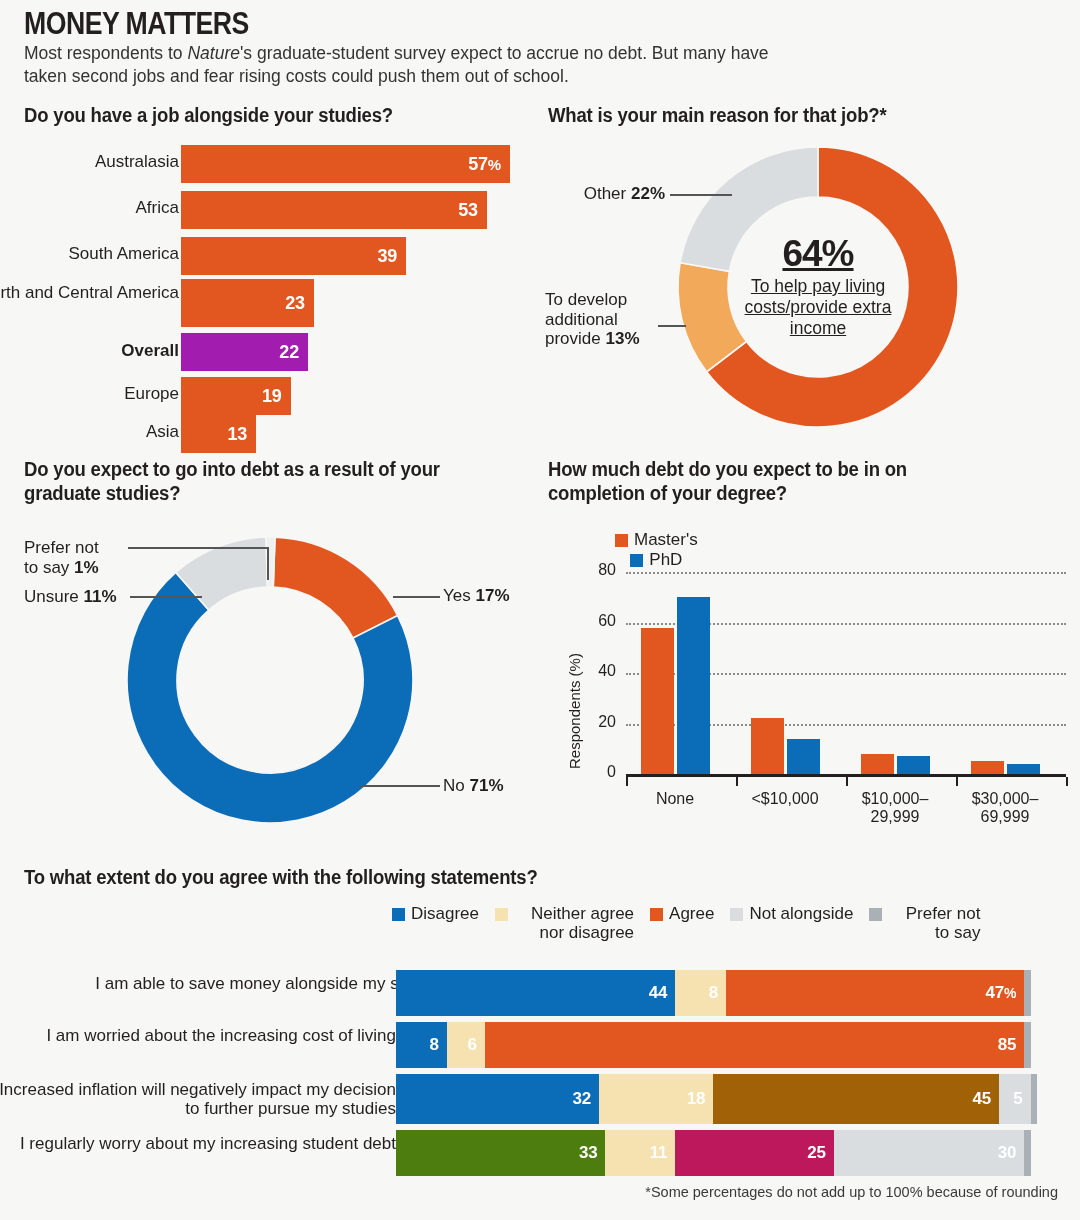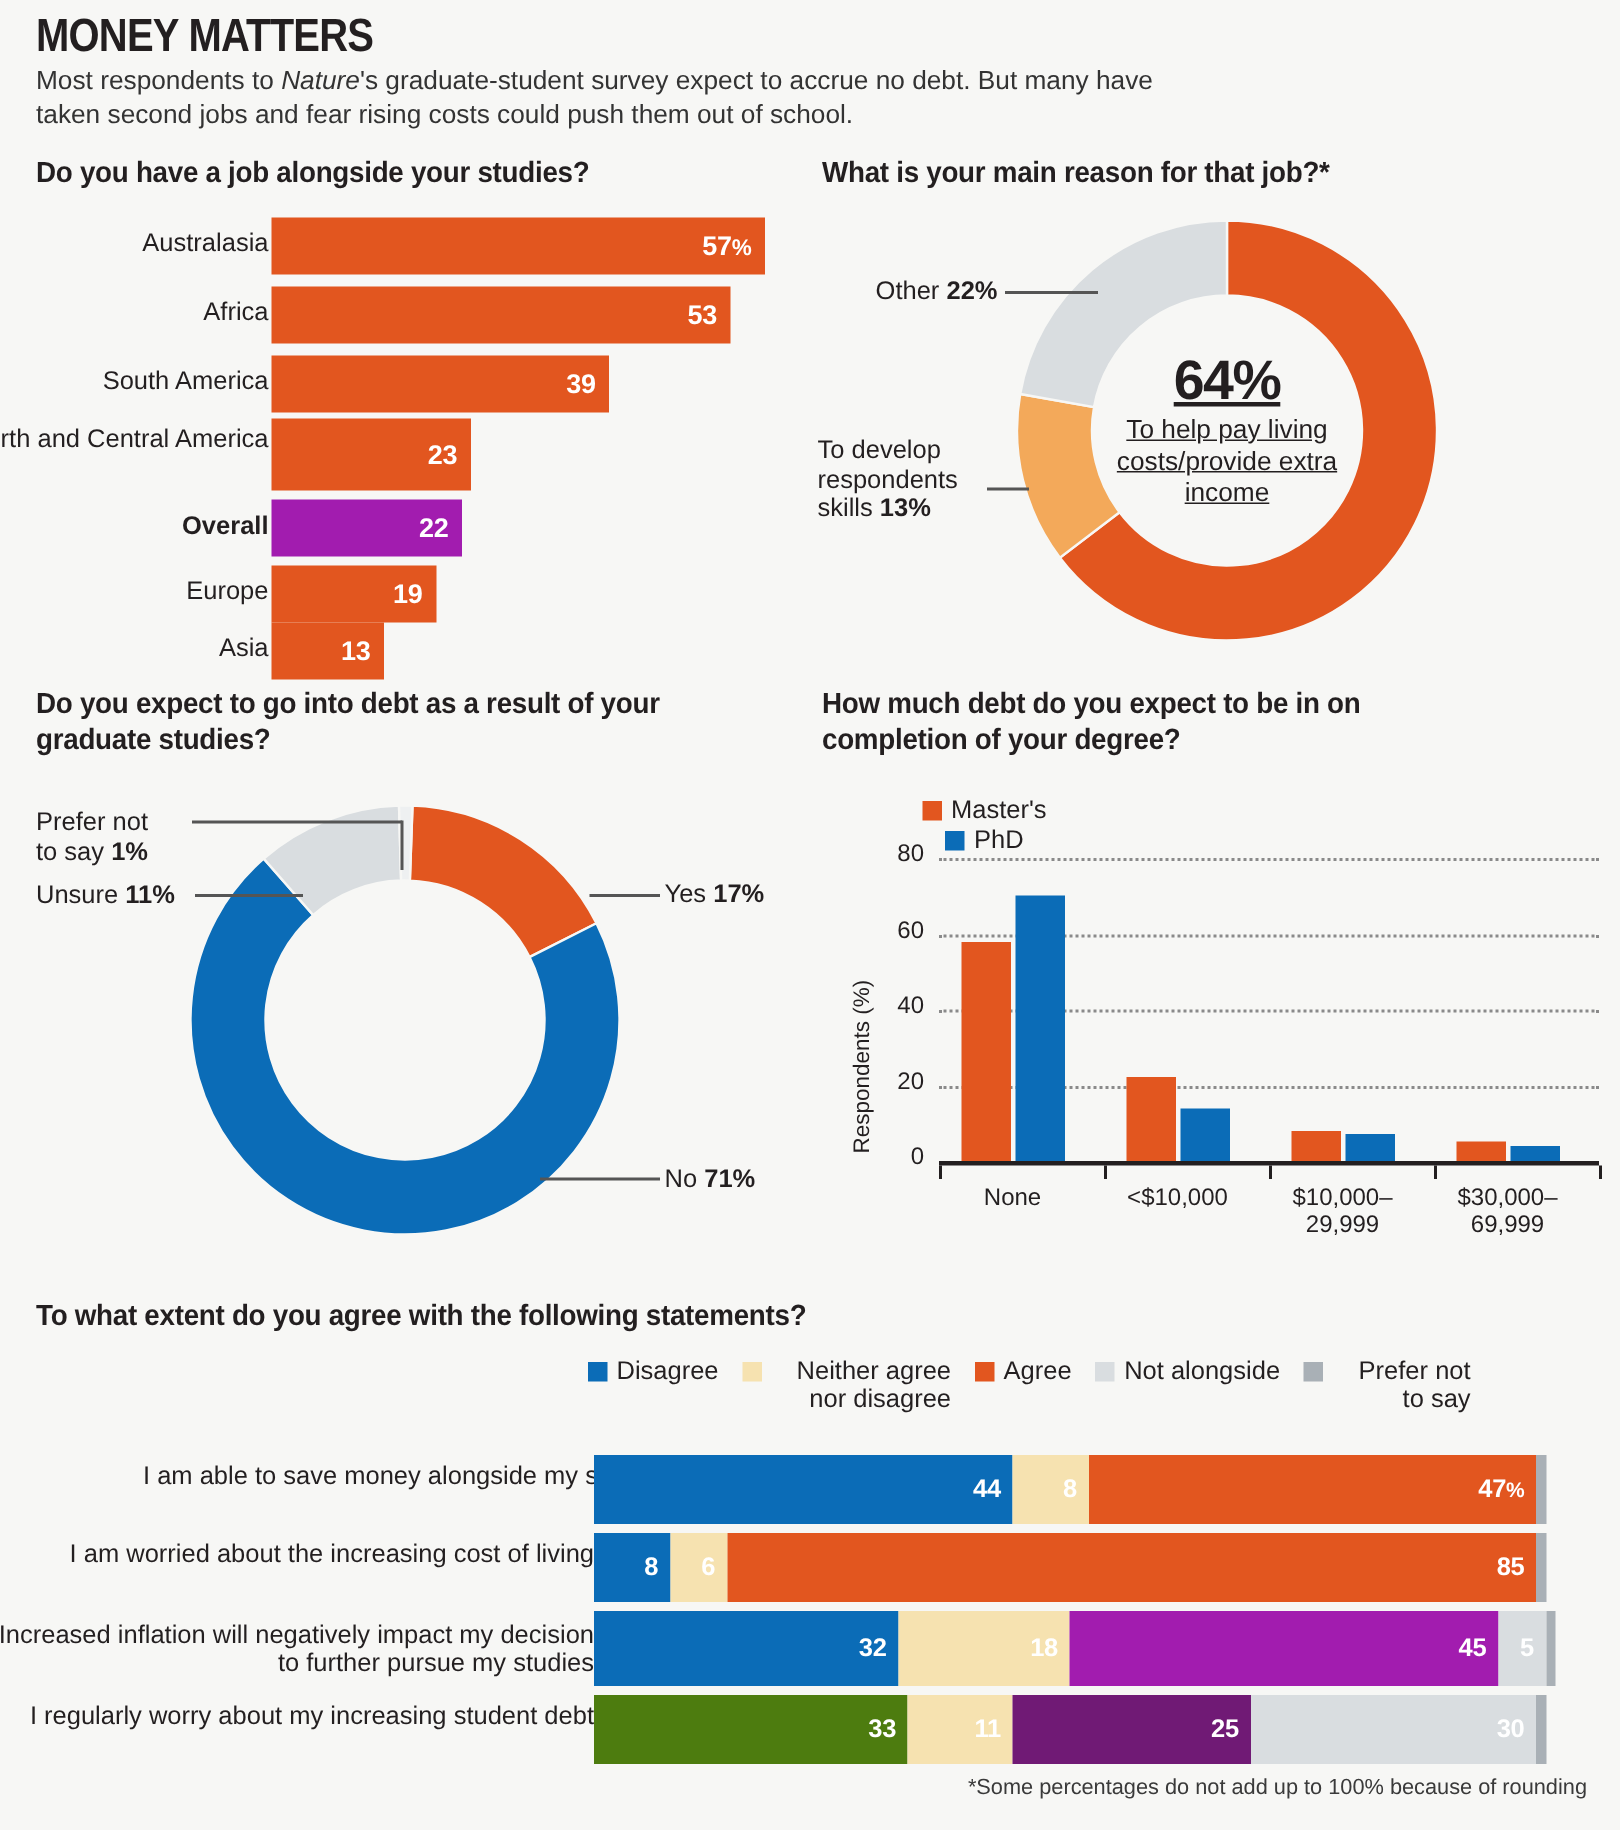--- a/index.html
+++ b/index.html
@@ -173,21 +173,21 @@
         <path d="M 278 17 A 140 140 0 1 1 166.59334232568347 241.78535619927328 L 206.38143435222509 211.50487184238997 A 90 90 0 1 0 278 67 Z" fill="#e2561f" stroke="#f7f7f5" stroke-width="1.6"></path>
         <path d="M 166.59334232568347 241.78535619927328 A 140 140 0 0 1 140.12691457829087 132.68925512662975 L 189.36730222890128 141.37166400997626 A 90 90 0 0 0 206.38143435222509 211.50487184238997 Z" fill="#f3a95a" stroke="#f7f7f5" stroke-width="1.6"></path>
         <path d="M 140.12691457829087 132.68925512662975 A 140 140 0 0 1 278 17 L 278 67 A 90 90 0 0 0 189.36730222890128 141.37166400997626 Z" fill="#d9dde0" stroke="#f7f7f5" stroke-width="1.6"></path>
       </svg>
       <div class="donut-center" style="left: 178px; top: 62px; width: 200px; height: 190px; text-decoration: underline;">
         <div class="dc-big">64%</div>
         <div class="dc-sub">To help pay living costs/provide extra income</div>
       </div>
       <div class="lbl" style="left: 5px; top: 54px; width: 120px; text-align: right;"><span>Other </span><b>22%</b></div>
       <div class="leader" style="left: 130px; top: 64px; width: 62px; height: 1.6px;"></div>
-      <div class="lbl" style="left: 5px; top: 160px; width: 118px; text-align: left;"><span>To develop respondents skills </span><b>13%</b></div>
+      <div class="lbl" style="left: 5px; top: 160px; width: 118px; text-align: left;"><span>To develop additional provide </span><b>13%</b></div>
       <div class="leader" style="left: 118px; top: 195px; width: 28px; height: 1.6px;"></div>
     </div>
 
   <div class="sect-title" style="left:24px; top:458px; width:460px;">Do you expect to go into debt as a result of your graduate studies?</div>
   <div id="q3" class="donut-wrap" style="left:0px; top:520px; width:540px; height:330px;">
       <svg width="540" height="330" style="position: absolute; left: 0px; top: 0px;">
         <path d="M 274.99062802845765 17.087111736269293 A 143 143 0 0 1 397.639772038654 95.52451168141141 L 353.0104811160477 118.06838871588295 A 93 93 0 0 0 273.2456531933326 67.05665308722409 Z" fill="#e2561f" stroke="#f7f7f5" stroke-width="1.6"></path>
         <path d="M 397.639772038654 95.52451168141141 A 143 143 0 1 1 175.80740720302873 52.4046680279114 L 208.74188020896273 90.02541347269762 A 93 93 0 1 0 353.0104811160477 118.06838871588295 Z" fill="#0b6cb7" stroke="#f7f7f5" stroke-width="1.6"></path>
         <path d="M 175.80740720302873 52.4046680279114 A 143 143 0 0 1 266.00720566252977 17.055753549229337 L 267.4032875987082 67.03625930124704 A 93 93 0 0 0 208.74188020896273 90.02541347269762 Z" fill="#d9dde0" stroke="#f7f7f5" stroke-width="1.6"></path>
         <path d="M 266.00720566252977 17.055753549229337 A 143 143 0 0 1 274.9906280284578 17.08711173626932 L 273.2456531933327 67.0566530872241 A 93 93 0 0 0 267.4032875987082 67.03625930124704 Z" fill="#eef0f1" stroke="#f7f7f5" stroke-width="1.6"></path>
@@ -301,39 +301,39 @@
       </div>
       <div class="sb-row" style="top: 212px; height: 50px;">
         <div class="sb-lab" style="top: 6px;">Increased inflation will negatively impact my decision to further pursue my studies</div>
         <div class="sb-track">
           <div class="sb-seg" style="width: 31.6832%; background: rgb(11, 108, 183);">
             <span class="sb-num">32</span>
           </div>
           <div class="sb-seg" style="width: 17.8218%; background: rgb(246, 226, 176);">
             <span class="sb-num" style="color: rgb(255, 255, 255);">18</span>
           </div>
-          <div class="sb-seg" style="width: 44.5545%; background: #a21caf;">
+          <div class="sb-seg" style="width: 44.5545%; background: #a16207;">
             <span class="sb-num">45</span>
           </div>
           <div class="sb-seg" style="width: 4.9505%; background: rgb(217, 221, 224);">
             <span class="sb-num" style="color: rgb(255, 255, 255);">5</span>
           </div>
           <div class="sb-seg" style="width: 0.990099%; background: rgb(169, 176, 182);"></div>
         </div>
       </div>
       <div class="sb-row" style="top: 268px; height: 46px;">
         <div class="sb-lab" style="top: 4px;">I regularly worry about my increasing student debt</div>
         <div class="sb-track">
           <div class="sb-seg" style="width: 32.6733%; background: #4d7c0f;">
             <span class="sb-num">33</span>
           </div>
           <div class="sb-seg" style="width: 10.8911%; background: rgb(246, 226, 176);">
             <span class="sb-num" style="color: rgb(255, 255, 255);">11</span>
           </div>
-          <div class="sb-seg" style="width: 24.7525%; background: #701a75;">
+          <div class="sb-seg" style="width: 24.7525%; background: #be185d;">
             <span class="sb-num">25</span>
           </div>
           <div class="sb-seg" style="width: 29.703%; background: rgb(217, 221, 224);">
             <span class="sb-num" style="color: rgb(255, 255, 255);">30</span>
           </div>
           <div class="sb-seg" style="width: 0.990099%; background: rgb(169, 176, 182);"></div>
         </div>
       </div>
     </div>
 

